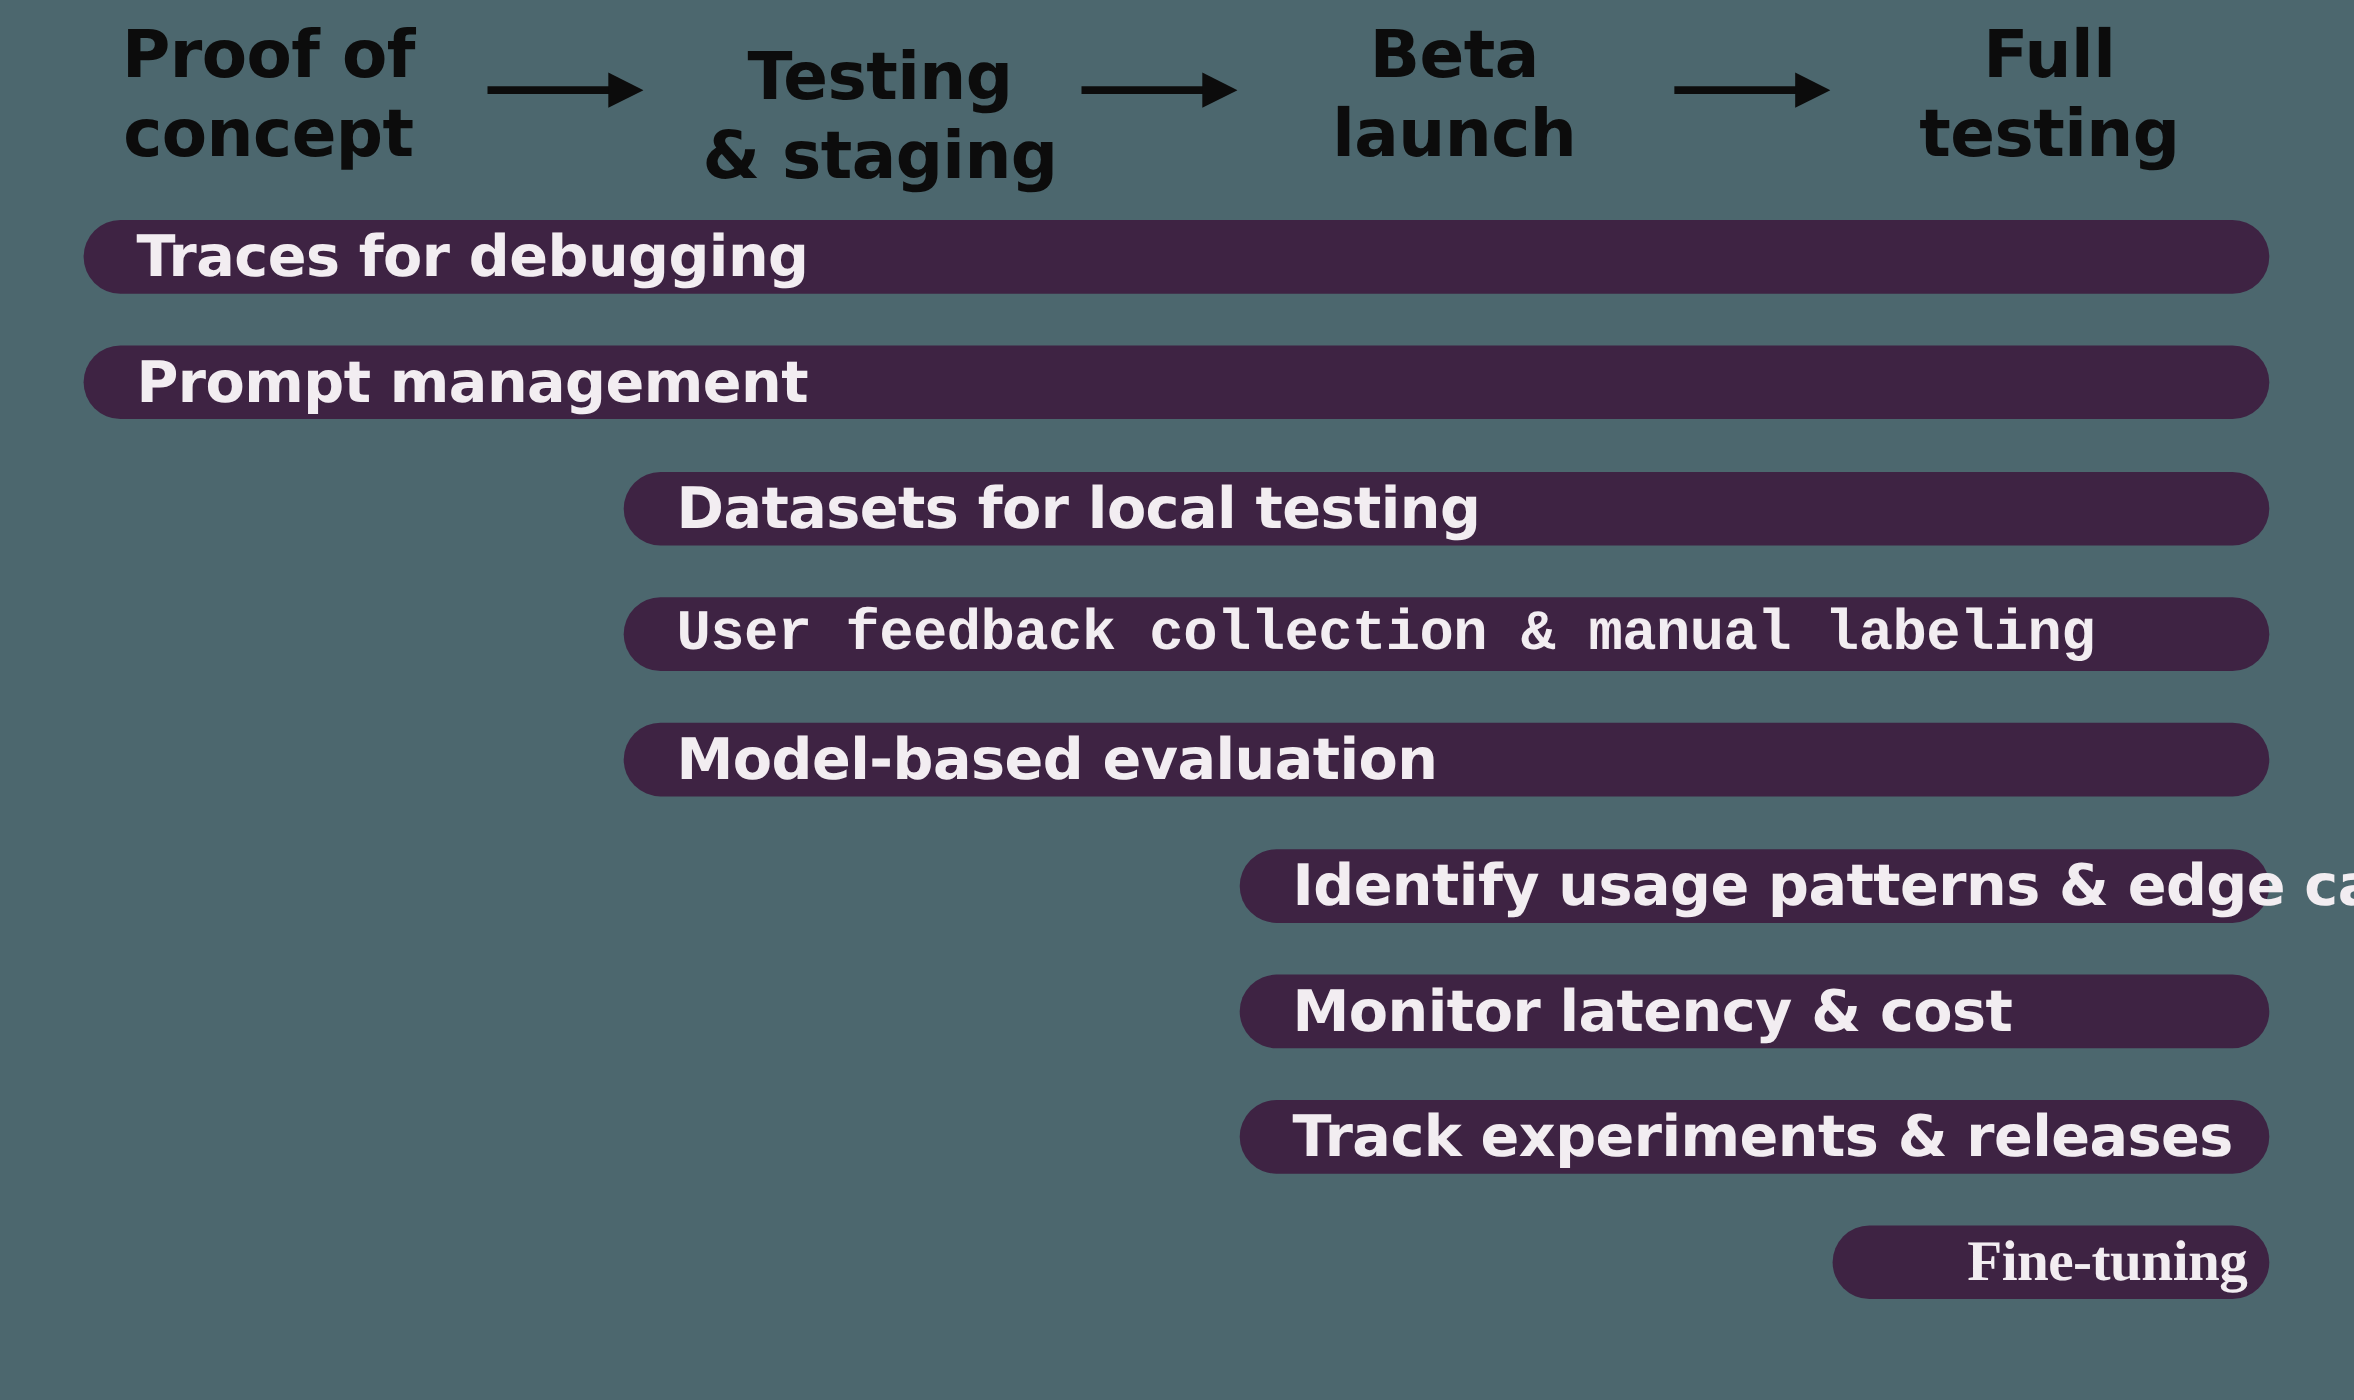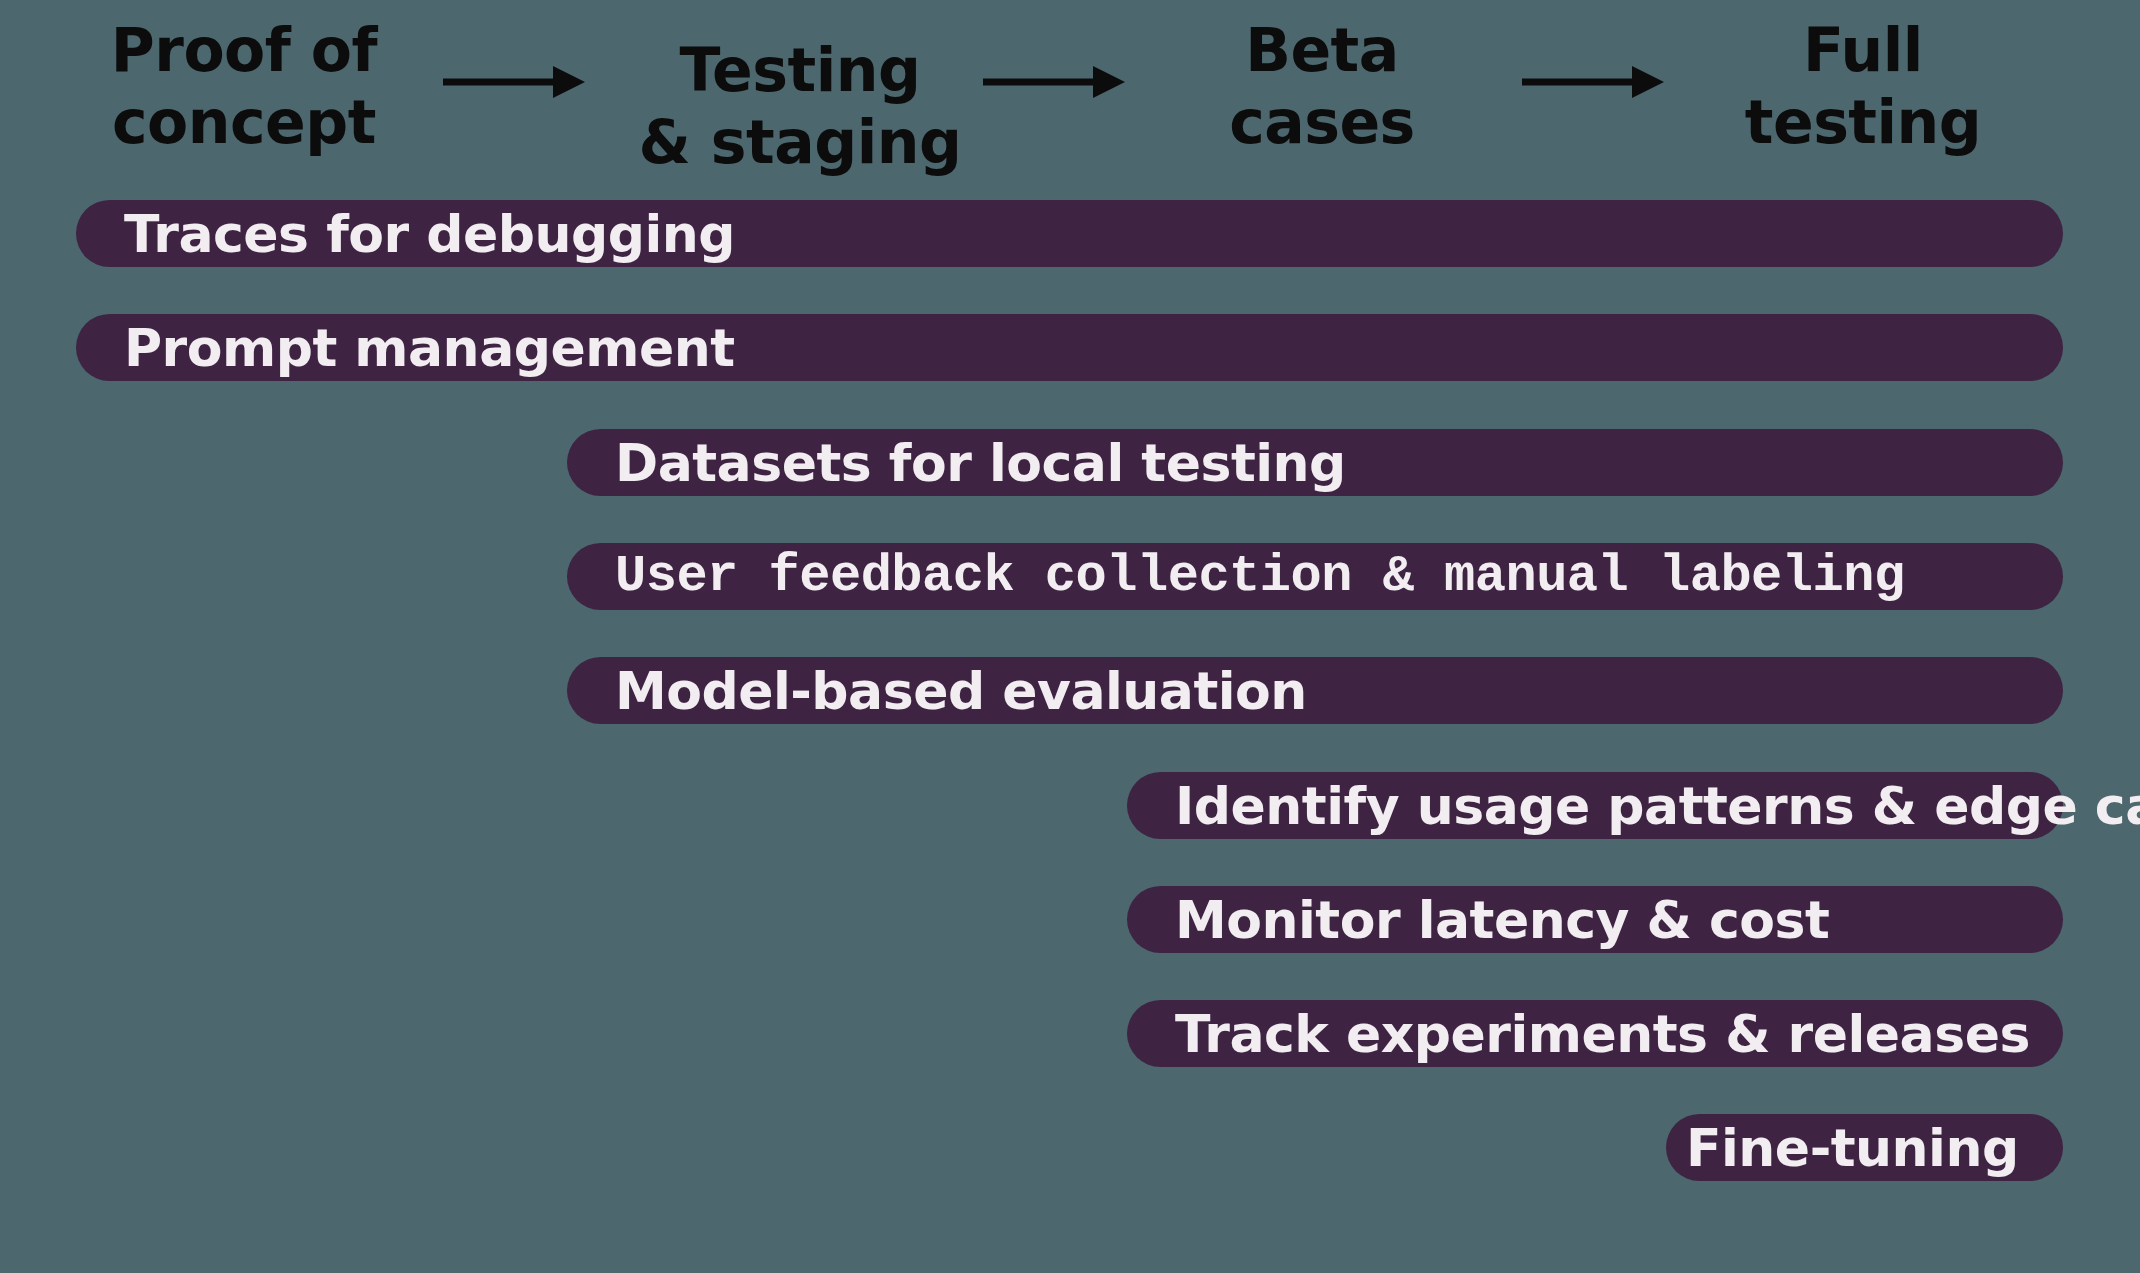--- a/index.html
+++ b/index.html
@@ -49,33 +49,33 @@
     border-radius: 48px;
     display: flex;
     align-items: center;
     padding: 0 48px;
     color: var(--bar-text, #f2edf1);
     font-size: 52px;
     font-weight: 700;
     letter-spacing: -0.5px;
     white-space: nowrap;
   }
-  .bar.centered { justify-content: flex-start; padding: 0 20px; }
+  .bar.centered { justify-content: flex-end; padding: 0 20px; font-family: Liberation Serif, serif; }
 </style>
 </head>
 <body>
 
 <div class="canvas">
 
   <div class="phase" style="left:24px;">Proof of
 concept</div>
   <div class="phase" style="left:580px;margin-top:20px;">Testing
 &amp; staging</div>
   <div class="phase" style="left:1102px;">Beta
-cases</div>
+launch</div>
   <div class="phase" style="left:1643px;">Full
 testing</div>
 
   <div class="flow-arrow" style="left:443px;">
     <svg viewBox="0 0 142 34" xmlns="http://www.w3.org/2000/svg">
       <line class="stroke" x1="0" y1="17" x2="114" y2="17" stroke-width="7"></line>
       <polygon class="fill" points="110,1 142,17 110,33"></polygon>
     </svg>
   </div>
   <div class="flow-arrow" style="left:983px;">

